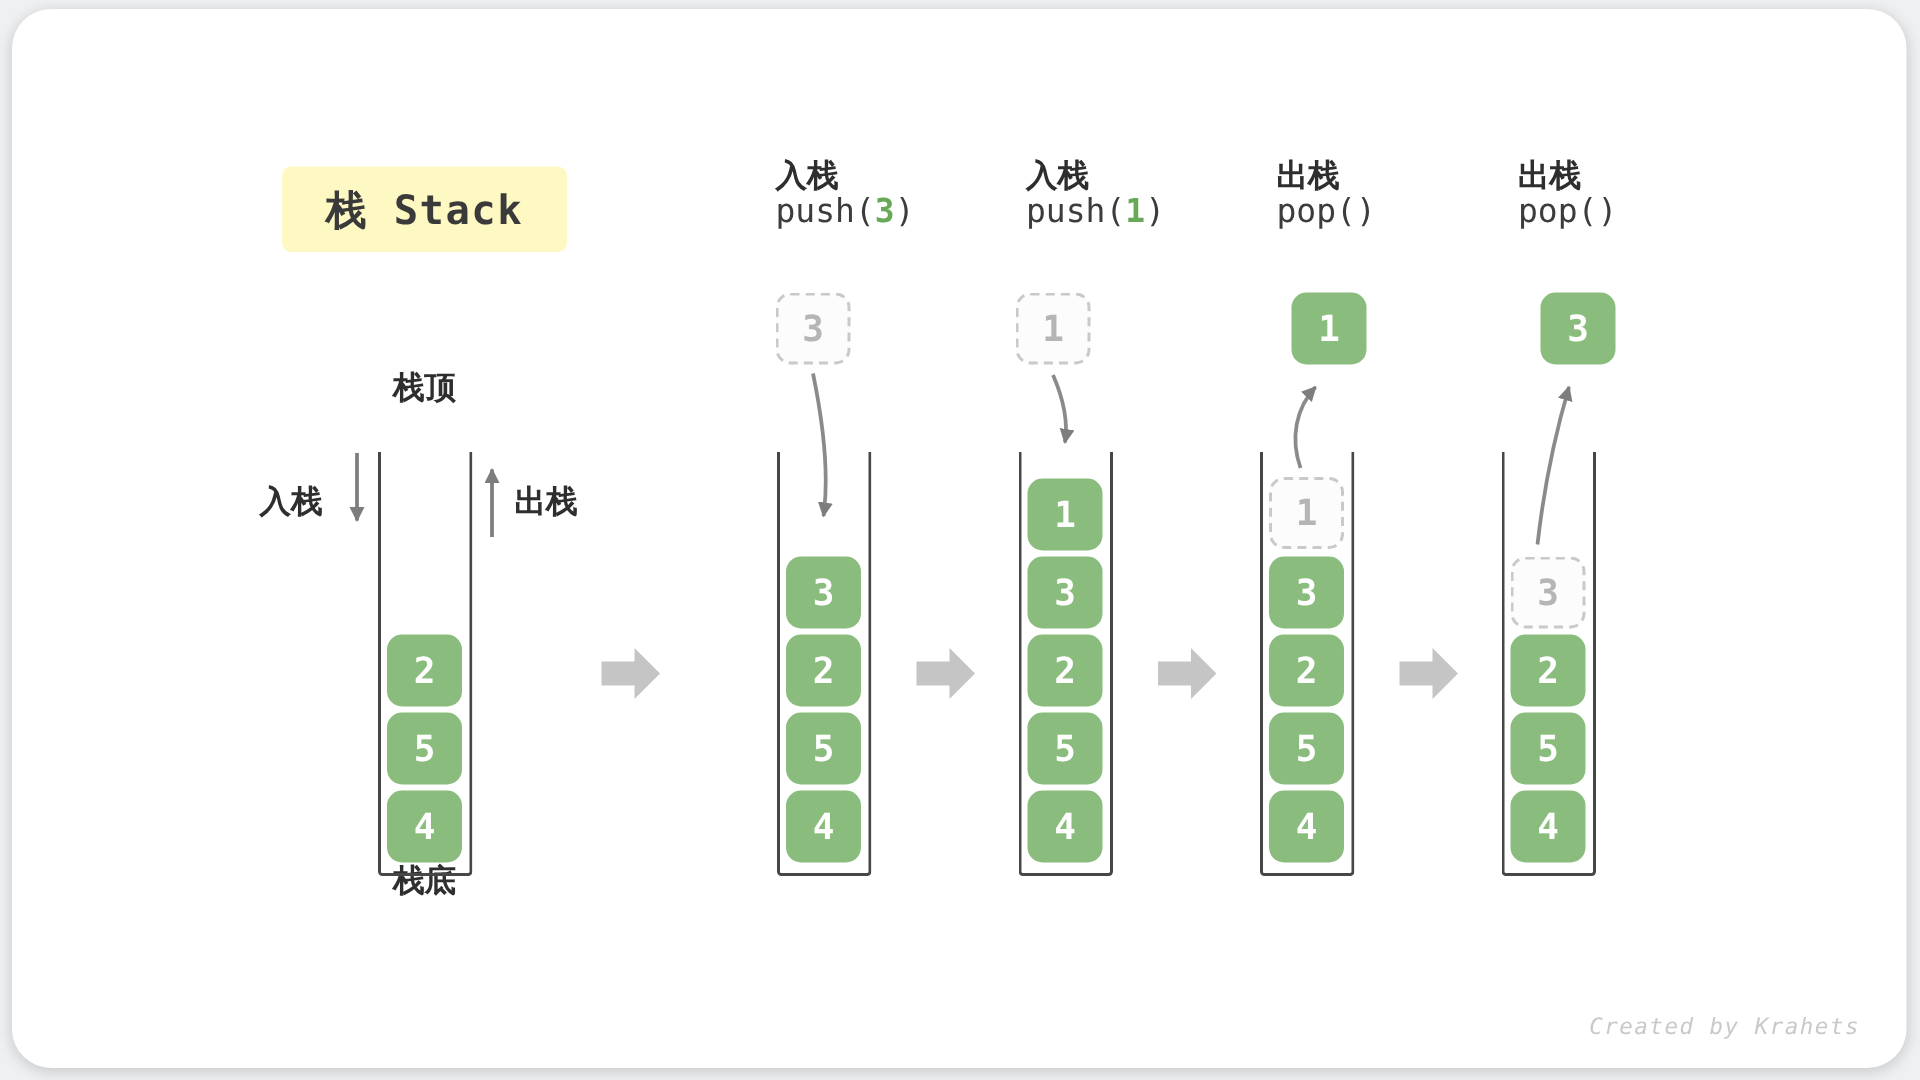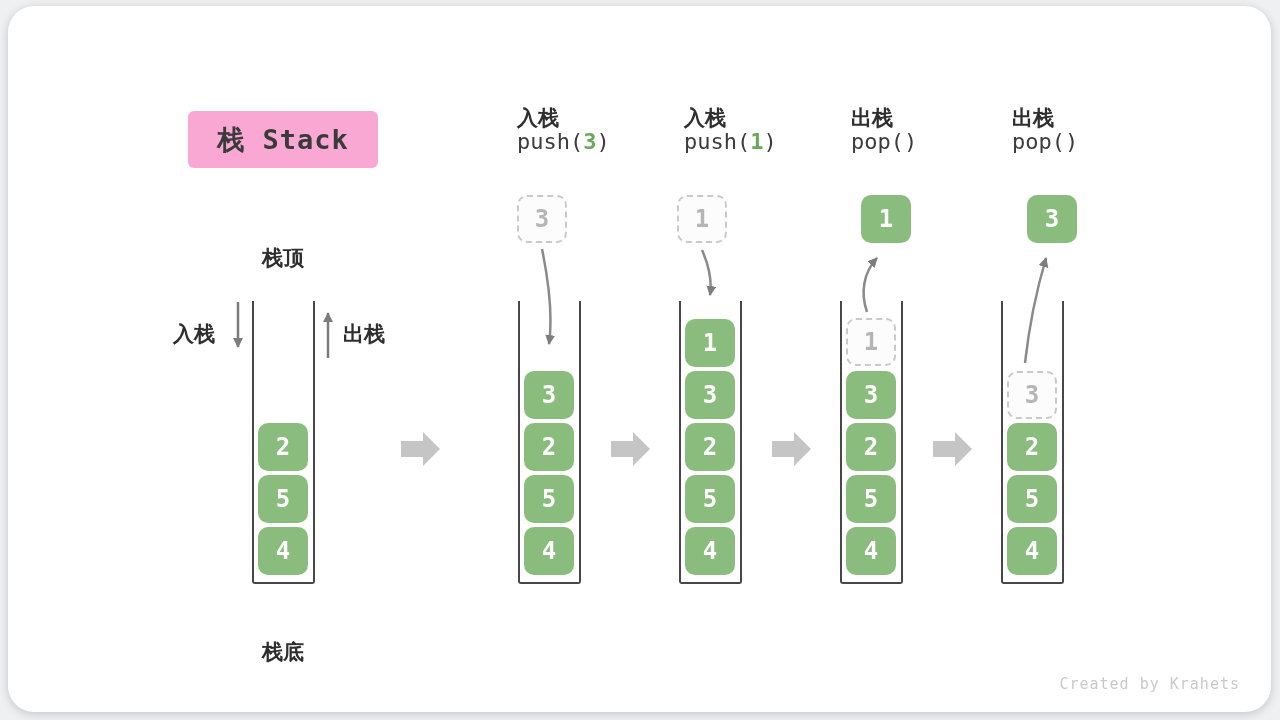--- a/index.html
+++ b/index.html
@@ -5,21 +5,21 @@
   html, body { margin: 0; padding: 0; }
   body { background: #eef0f1; font-family: "Liberation Sans", sans-serif; }
   .canvas { position: relative; width: 1280px; height: 720px; overflow: hidden; }
   .card {
     position: absolute; left: 8px; top: 6px; width: 1263px; height: 706px;
     background: #ffffff; border-radius: 26px;
     box-shadow: 0 2px 10px rgba(0,0,0,0.18);
   }
   .title-chip {
     position: absolute; left: 188px; top: 111px; width: 190px; height: 57px;
-    background: #f9a8d4; border-radius: 6px;
+    background: #fef9c3; border-radius: 6px;
     display: flex; align-items: center; justify-content: center;
     font-family: "DejaVu Sans Mono", monospace;
     font-size: 27px; font-weight: bold; color: #3a3a3a; letter-spacing: 1px;
   }
   .cn {
     position: absolute; font-weight: bold; font-size: 21px; color: #2e2e2e;
     font-family: "Liberation Sans", sans-serif; white-space: nowrap;
   }
   .cn.centered { width: 90px; text-align: center; }
   .op { position: absolute; top: 106px; }
@@ -42,21 +42,21 @@
   }
   .box.solid { background: #8abc7d; color: #ffffff; }
   .box.ghost { background: #fcfcfc; border: 2px dashed #c9c9c9; color: #b5b5b5; }
   .overlay {
     position: absolute; left: 0; top: 0; width: 1280px; height: 720px;
     pointer-events: none;
   }
   .footer {
     position: absolute; right: 40px; top: 675px;
     font-family: "DejaVu Sans Mono", monospace; font-size: 15px;
-    color: #c9c9c9; letter-spacing: 1px;
+    color: #c9c9c9; letter-spacing: 1px; font-style: italic;
   }
 </style>
 </head>
 <body>
 
 <div class="canvas">
   <div class="card"></div>
 
   <div class="title-chip">
     <span>栈 Stack</span>
@@ -73,21 +73,21 @@
   <div class="op" style="left:851px">
     <div class="op-cn">出栈</div>
     <div class="op-code"><span>pop(</span><span class="arg"></span><span>)</span></div>
   </div>
   <div class="op" style="left:1012px">
     <div class="op-cn">出栈</div>
     <div class="op-code"><span>pop(</span><span class="arg"></span><span>)</span></div>
   </div>
 
   <div class="cn centered" style="left:238px; top:244px">栈顶</div>
-  <div class="cn centered" style="left:238px; top:638px">栈底</div>
+  <div class="cn centered" style="left:238px; top:573px">栈底</div>
   <div class="cn" style="left:173px; top:320px">入栈</div>
   <div class="cn" style="left:343px; top:320px">出栈</div>
 
   <div class="box ghost" style="left:517px; top:195px">3</div>
   <div class="box ghost" style="left:677px; top:195px">1</div>
   <div class="box solid" style="left:861px; top:195px">1</div>
   <div class="box solid" style="left:1027px; top:195px">3</div>
 
   <div class="container" style="left:252px"></div>
   <div class="container" style="left:518px"></div>

